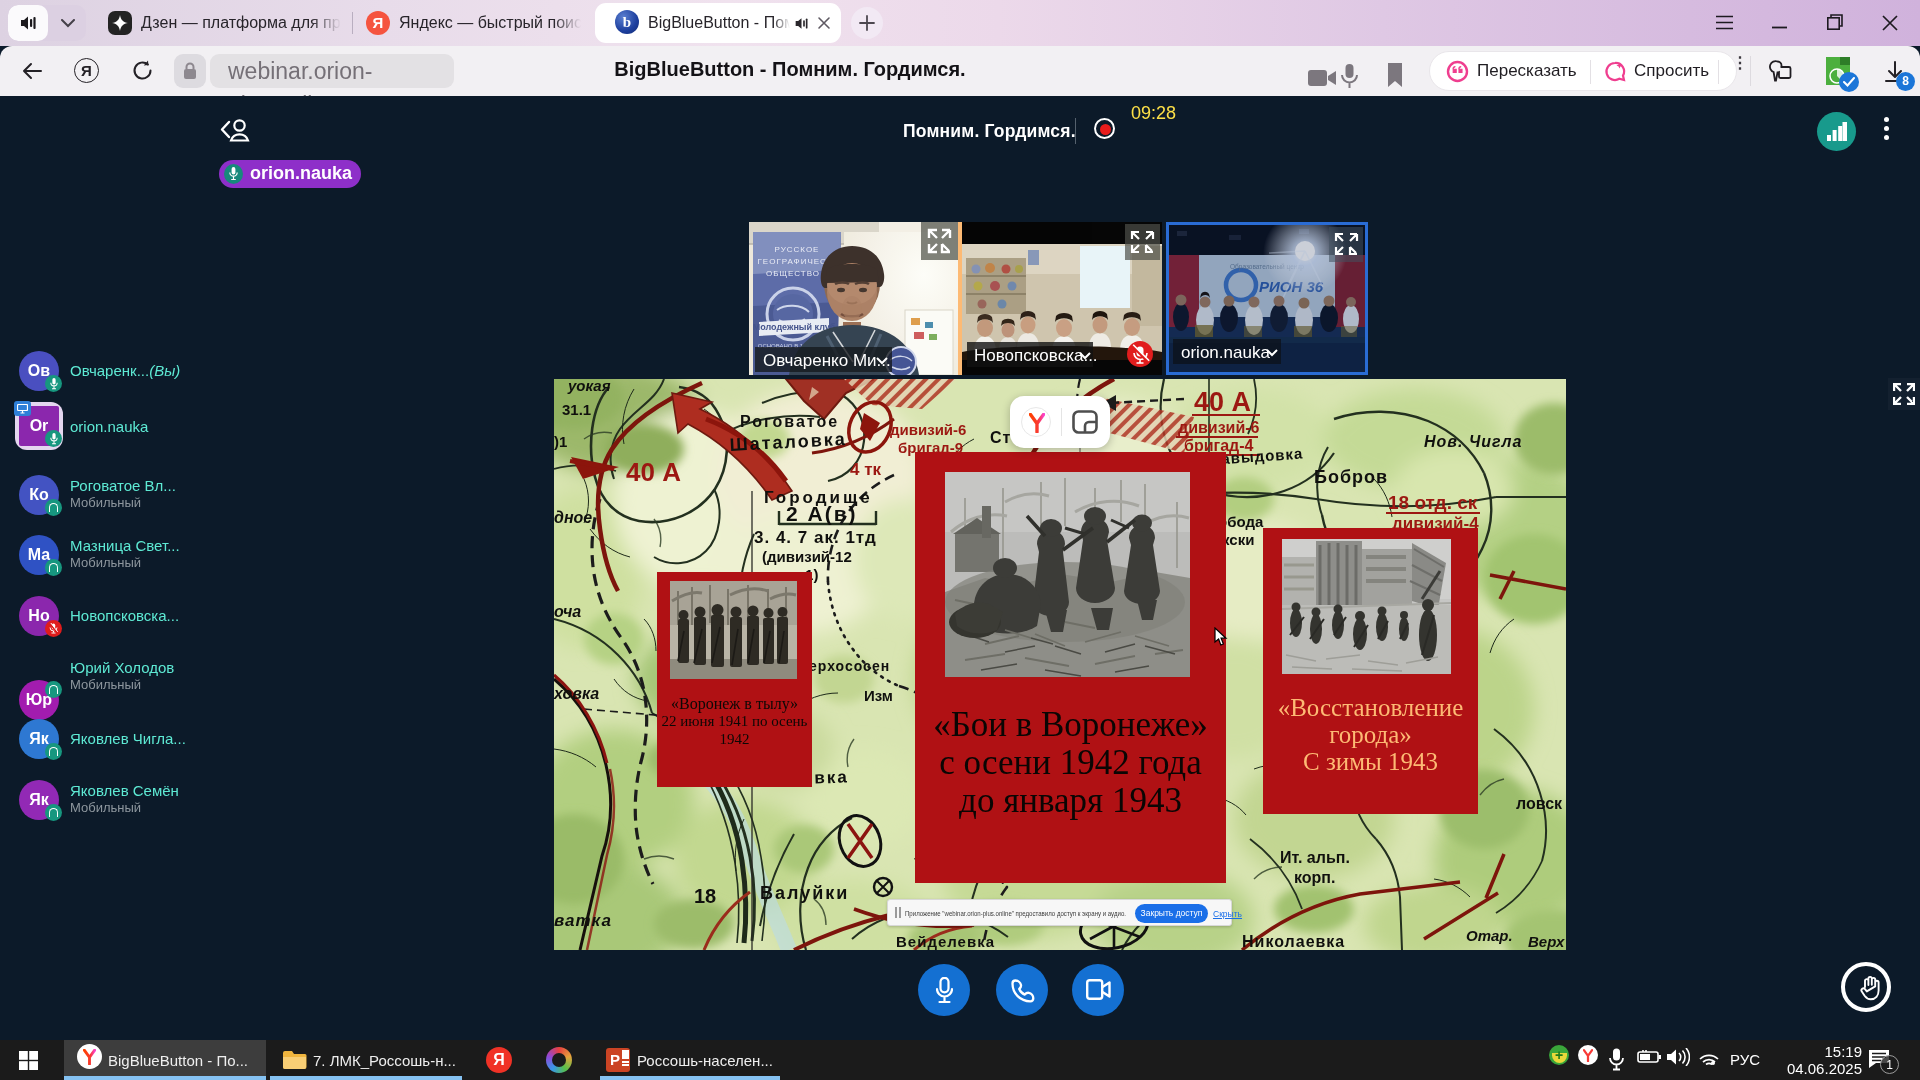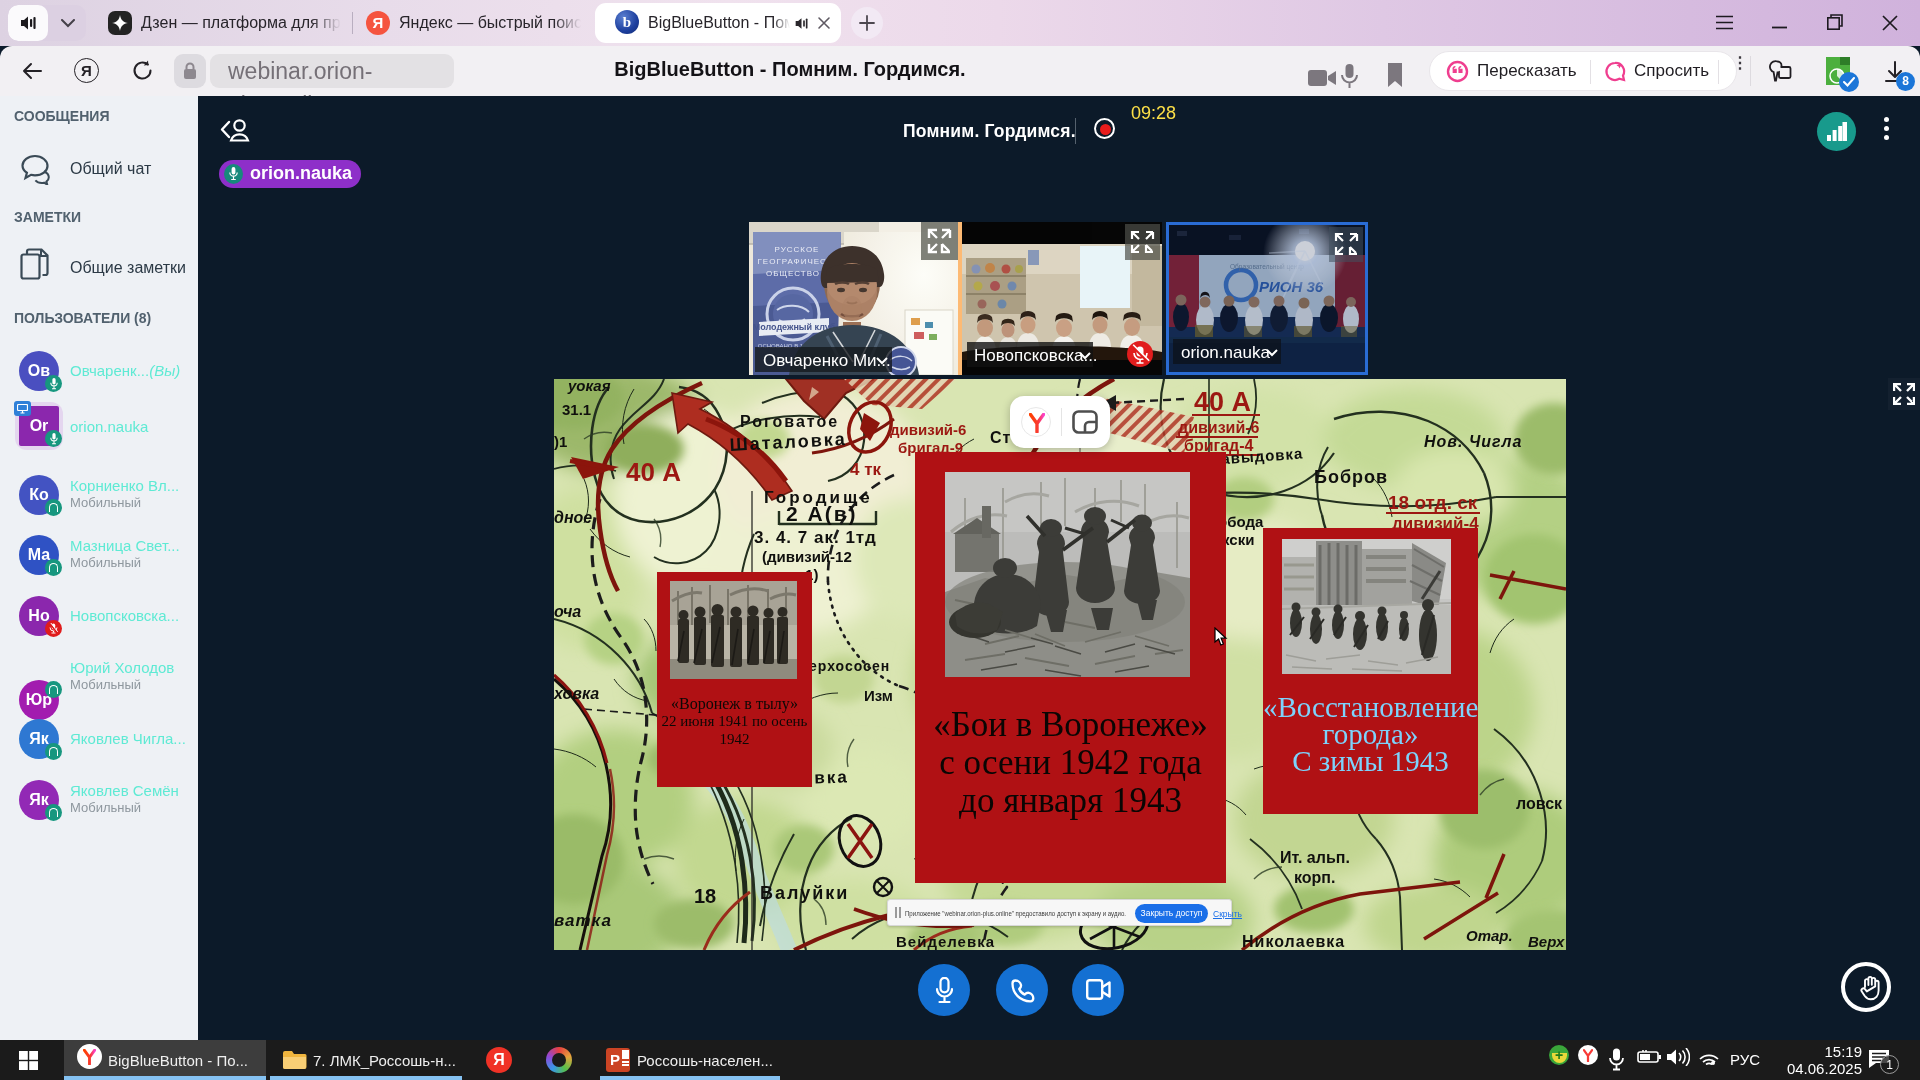--- a/index.html
+++ b/index.html
@@ -135,36 +135,20 @@
  <div class="abs" style="left:1839px;top:26px;width:20px;height:20px;border-radius:50%;background:#1c76d8"></div>
  <svg class="abs" style="left:1843px;top:31px" width="12" height="10" viewBox="0 0 12 10">
       <path d="M1 5l3.5 3.5L11 1" stroke="#fff" stroke-width="2" fill="none" stroke-linecap="round"></path>
     </svg>
  <svg class="abs" style="left:1884px;top:15px" width="22" height="22" viewBox="0 0 22 22">
       <path d="M11 1v14M5 10l6 6 6-6M2 20h18" stroke="#242126" stroke-width="2" fill="none" stroke-linecap="round" stroke-linejoin="round"></path>
     </svg>
  <div class="abs" style="left:1896px;top:26px;width:19px;height:19px;border-radius:50%;background:#1c76d8;color:#fff;font-size:12px;font-weight:bold;text-align:center;line-height:19px">8</div>
 </div>
 <div id="page" style="position:absolute;left:0;top:96px;width:1920px;height:944px;background:#0c1a29">
- <div id="sidebar" style="position:absolute;left:0;top:0;width:198px;height:944px;background:#eef1f5">
-  <div class="lbl" style="left:14px;top:12px;font-size:14px;font-weight:bold;color:#51616e">СООБЩЕНИЯ</div>
-  <svg class="abs" style="left:19px;top:57px" width="36" height="32" viewBox="0 0 36 32">
-        <path d="M16 3C9 3 3.5 7.2 3.5 12.5c0 3 1.7 5.6 4.4 7.3L6.5 25l5.5-3.2c1.3.3 2.6.5 4 .5 7 0 12.5-4.2 12.5-9.4S23 3 16 3z" fill="none" stroke="#3a4a56" stroke-width="2.2"></path>
-        <path d="M25 18.5c2.8 1.2 4.8 3.3 4.8 5.8 0 1.7-.9 3.2-2.4 4.3l.8 3-3.2-1.9c-.7.2-1.5.3-2.3.3-2.6 0-4.9-1-6.3-2.6" fill="none" stroke="#3a4a56" stroke-width="2"></path>
-      </svg>
-  <div class="lbl" style="left:70px;top:64px;font-size:16px;color:#2c3a46">Общий чат</div>
-  <div class="lbl" style="left:14px;top:113px;font-size:14px;font-weight:bold;color:#51616e">ЗАМЕТКИ</div>
-  <svg class="abs" style="left:20px;top:152px" width="30" height="34" viewBox="0 0 30 34">
-        <rect x="1.5" y="6.5" width="18" height="24" rx="2" fill="none" stroke="#3a4a56" stroke-width="2.2"></rect>
-        <path d="M7 6.5V3.5a2 2 0 0 1 2-2h12.5l6 6V25a2 2 0 0 1-2 2h-3" fill="none" stroke="#3a4a56" stroke-width="2.2"></path>
-        <path d="M21 1.5V8h6.5" fill="none" stroke="#3a4a56" stroke-width="2"></path>
-      </svg>
-  <div class="lbl" style="left:70px;top:163px;font-size:16px;color:#2c3a46">Общие заметки</div>
-  <div class="lbl" style="left:14px;top:214px;font-size:14px;font-weight:bold;color:#51616e">ПОЛЬЗОВАТЕЛИ (8)</div>
- </div>
  <div id="mainarea" style="position:absolute;left:198px;top:0;width:1722px;height:944px">
   <svg class="abs" style="left:22px;top:22px" width="30" height="24" viewBox="0 0 30 24">
         <path d="M9 4L2 11.5 9 19" stroke="#fff" stroke-width="2.4" fill="none" stroke-linecap="round" stroke-linejoin="round"></path>
         <circle cx="19.5" cy="7.5" r="5.2" fill="none" stroke="#fff" stroke-width="2.2"></circle>
         <path d="M11 22.5a9 9 0 0 1 17 0z" fill="none" stroke="#fff" stroke-width="2.2"></path>
       </svg>
   <div class="lbl" style="left:705px;top:25px;font-size:17.5px;font-weight:bold;color:#fff;letter-spacing:.2px">Помним. Гордимся.</div>
   <div class="abs" style="left:877px;top:22px;width:1px;height:26px;background:#55616d"></div>
   <div class="abs" style="left:896px;top:121px;width:21px;height:21px;border:2.5px solid #fff;border-radius:50%;top:22px"></div>
   <div class="abs" style="left:901.5px;top:27.5px;width:11px;height:11px;background:#e81c1c;border-radius:50%"></div>
@@ -668,21 +652,21 @@
             <circle cx="146" cy="66" r="6"></circle>
      <ellipse cx="122" cy="90" rx="5" ry="12"></ellipse>
             <circle cx="122" cy="76" r="4"></circle>
     </g>
     <path d="M8 96l14-18M28 100l14-20M52 96l12-18M72 108l14-22M96 100l10-18M118 100l8-16M140 116l12-40" stroke="#2a2a26" stroke-width="2"></path>
     <path d="M140 60l18-28" stroke="#3c3c38" stroke-width="3"></path>
     <g stroke="#9e9e98" stroke-width="1.4">
             <path d="M4 116l30 6M44 120l34-4M86 122l30 4M124 124l32-6M10 128l40 2M70 130l50 2"></path>
           </g>
    </svg>
-   <div style="position:absolute;top:166px;width:100%;text-align:center;color:#7dd3fc;font-size:29px;line-height:27px">«Восстановление<br>города»<br>С зимы 1943</div>
+   <div style="position:absolute;top:166px;width:100%;text-align:center;color:#fdba74;font-size:25px;line-height:27px">«Восстановление<br>города»<br>С зимы 1943</div>
   </div>
 
   <div class="abs" style="left:812px;top:300px;width:100px;height:52px;background:#fff;border-radius:14px;box-shadow:0 2px 8px rgba(0,0,0,.25)">
    <div class="abs" style="left:11px;top:11px;width:30px;height:30px;border:1px solid #e8e8e8;border-radius:50%"></div>
    <svg class="abs" style="left:19px;top:17px" width="16" height="20" viewBox="0 0 16 20">
     <defs>
             <linearGradient id="yg" x1="0" y1="0" x2="1" y2="0">
               <stop offset="0" stop-color="#ff4000"></stop>
               <stop offset=".6" stop-color="#f83a36"></stop>
               <stop offset="1" stop-color="#fc41c8"></stop>
@@ -762,21 +746,21 @@
     </svg>
  <div class="ubg" style="left:45px;top:334px"></div>
     <svg class="abs" style="left:50px;top:337px" width="8" height="12" viewBox="0 0 9 14">
       <rect x="2.6" y="0" width="3.8" height="7.5" rx="1.9" fill="#fff"></rect>
       <path d="M.8 5.5a3.7 3.7 0 0 0 7.4 0M4.5 9.5V12M2.2 12.5h4.6" stroke="#fff" stroke-width="1.2" fill="none"></path>
     </svg>
  <div class="unm" style="top:322px">orion.nauka</div>
  <div class="uav" style="top:379px;background:#4353c2">Ко</div>
  <div class="ubg" style="left:45px;top:403px"></div>
     <div class="hph" style="left:49px;top:407px"></div>
- <div class="unm" style="top:381px">Корниенко Вл...</div>
+ <div class="unm" style="top:381px">Роговатое Вл...</div>
  <div class="umb" style="top:399px">Мобильный</div>
  <div class="uav" style="top:439px;background:#2f52c4">Ма</div>
  <div class="ubg" style="left:45px;top:463px"></div>
     <div class="hph" style="left:49px;top:467px"></div>
  <div class="unm" style="top:441px">Мазница Свет...</div>
  <div class="umb" style="top:459px">Мобильный</div>
  <div class="uav" style="top:500px;background:#8b27ad">Но</div>
  <div class="ubg" style="left:45px;top:524px;background:#e01c1c"></div>
  <svg class="abs" style="left:49px;top:527px" width="9" height="11" viewBox="0 0 9 11">
       <rect x="2.8" y="0.5" width="3.4" height="6" rx="1.7" fill="#fff"></rect>

